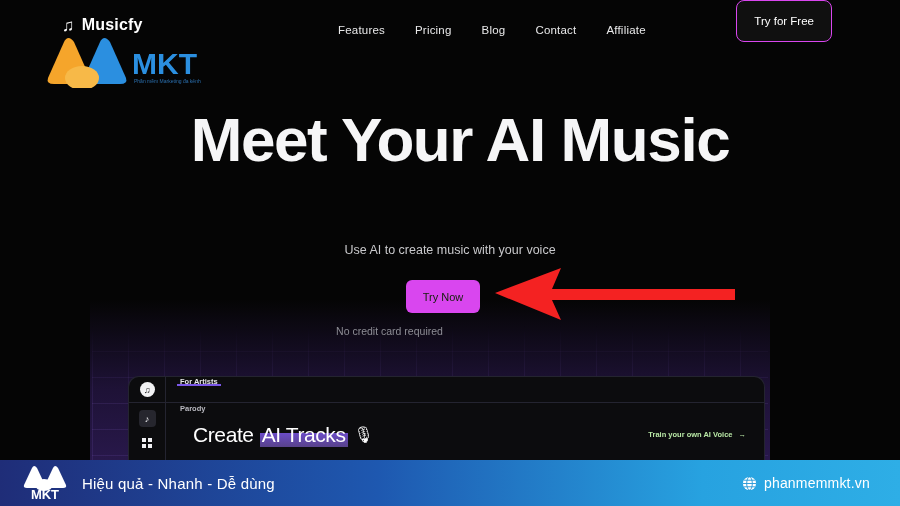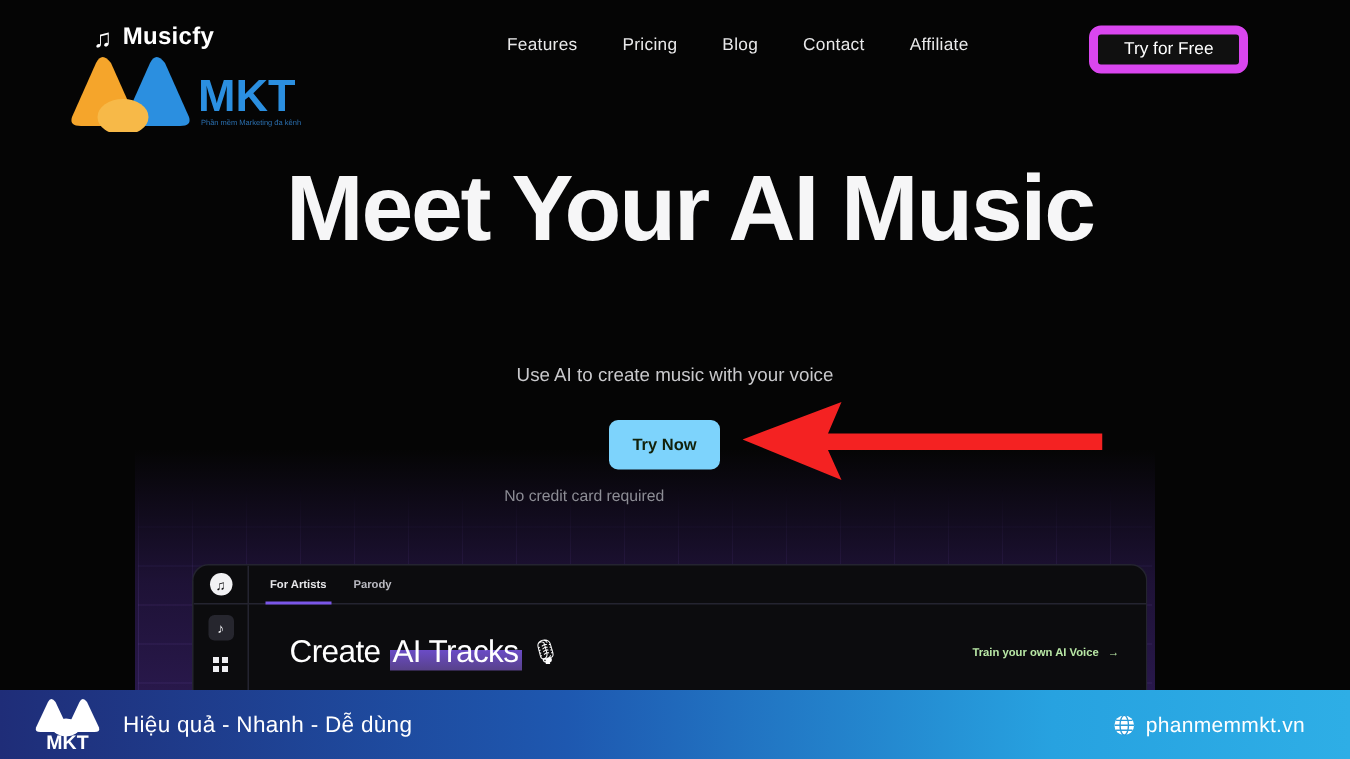--- a/index.html
+++ b/index.html
@@ -50,45 +50,45 @@
     font-size:16px; font-weight:bold; color:#ffffff; letter-spacing:.2px;
   }
   .nav-links {
     position:absolute; left:310px; top:24px;
     display:flex; gap:30px; align-items:center;margin-left:28px;
   }
   .nav-link {
     font-size:11.5px; color:#e9e9ea; letter-spacing:.2px; cursor:pointer;
   }
   .try-free {
-    position:absolute; right:68px; top:17px;
-    padding:4px 17px;
+    position:absolute; right:68px; top:0;
+    padding:14px 17px;
     font-size:11.5px; color:#ffffff;
     background:#101010;
-    border:6px solid #d946ef; border-radius:8px;
+    border:1px solid #d946ef; border-radius:8px;
     cursor:pointer; white-space:nowrap;
   }
 
   
   .headline {
     position:absolute; left:0; top:106px; width:900px;
     text-align:center;
     font-size:62px; line-height:1.09; font-weight:bold;
     color:#f6f6f7; letter-spacing:-1.4px;padding-left:20px;
   }
   .subtitle {
     position:absolute; left:0; top:243px; width:900px;
     text-align:center; font-size:12.5px; color:#c9c9cc;
   }
   .try-now {
     position:absolute; left:406px; top:280px;
     width:74px; height:33px;
     display:flex; align-items:center; justify-content:center;
-    background:#7dd3fc; border-radius:6px;
-    font-size:11px; font-weight:bold; color:#12210a;
+    background:#d946ef; border-radius:6px;
+    font-size:11px; font-weight:normal; color:#12210a;
     cursor:pointer;
   }
   .nocredit {
     position:absolute; left:0; top:325px; width:779px;
     text-align:center; font-size:10.5px; color:#8d8d95;
   }
 
   
   .arrow {
     position:absolute; left:495px; top:262px;
@@ -113,21 +113,21 @@
   .app-logo {
     width:37px; height:26px;
     display:flex; align-items:center; justify-content:center;
     border-right:1px solid #242430;
   }
   .app-logo-circle {
     width:15px; height:15px; border-radius:50%;
     background:#f2f2f4; color:#0c0c0e;
     font-size:9px; display:flex; align-items:center; justify-content:center;
   }
-  .app-tabs { display:flex; gap:18px; padding-left:14px; height:26px; align-items:flex-start; }
+  .app-tabs { display:flex; gap:18px; padding-left:14px; height:26px; align-items:flex-start;flex-direction:column; }
   .app-tab {
     font-size:7.5px; font-weight:bold; color:#e7e7ea;
     height:26px; display:flex; align-items:center;
     position:relative; cursor:pointer;
   }
   .app-tab.active::after {
     content:""; position:absolute; left:-3px; right:-3px; bottom:0;
     height:2px; background:#7b57e8;
   }
   .app-tab.inactive { color:#b9b9c0; }

